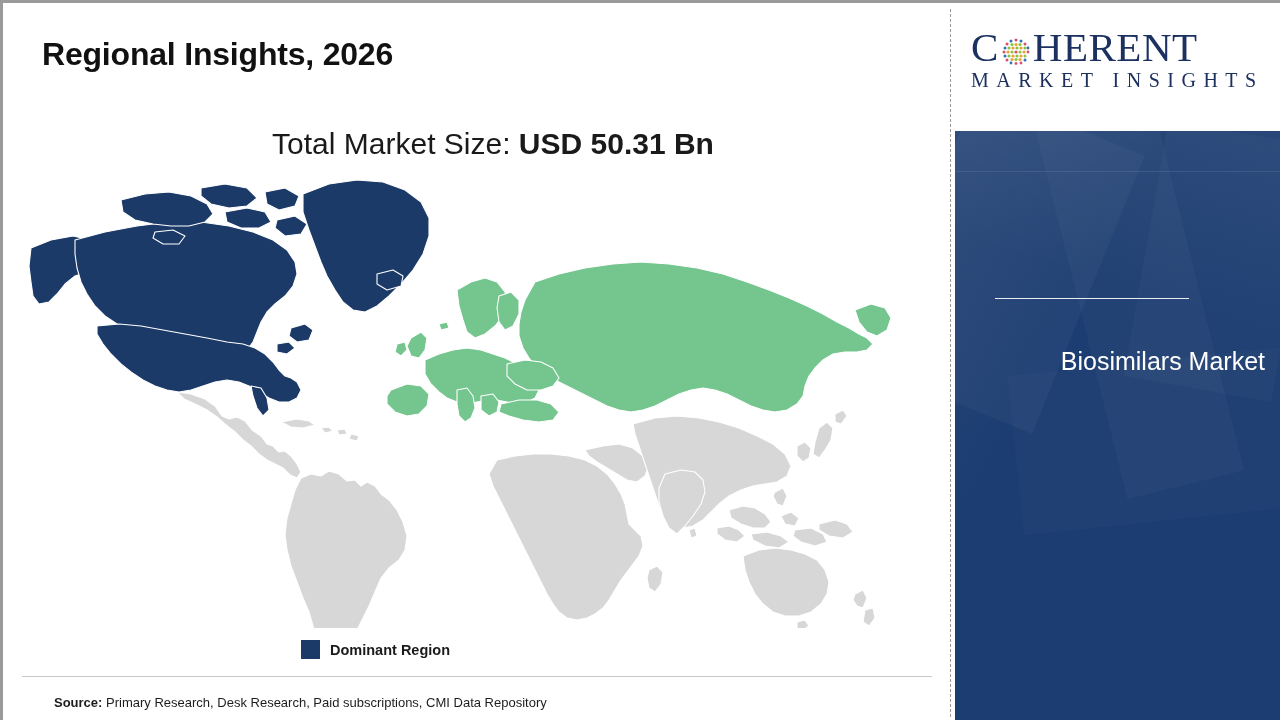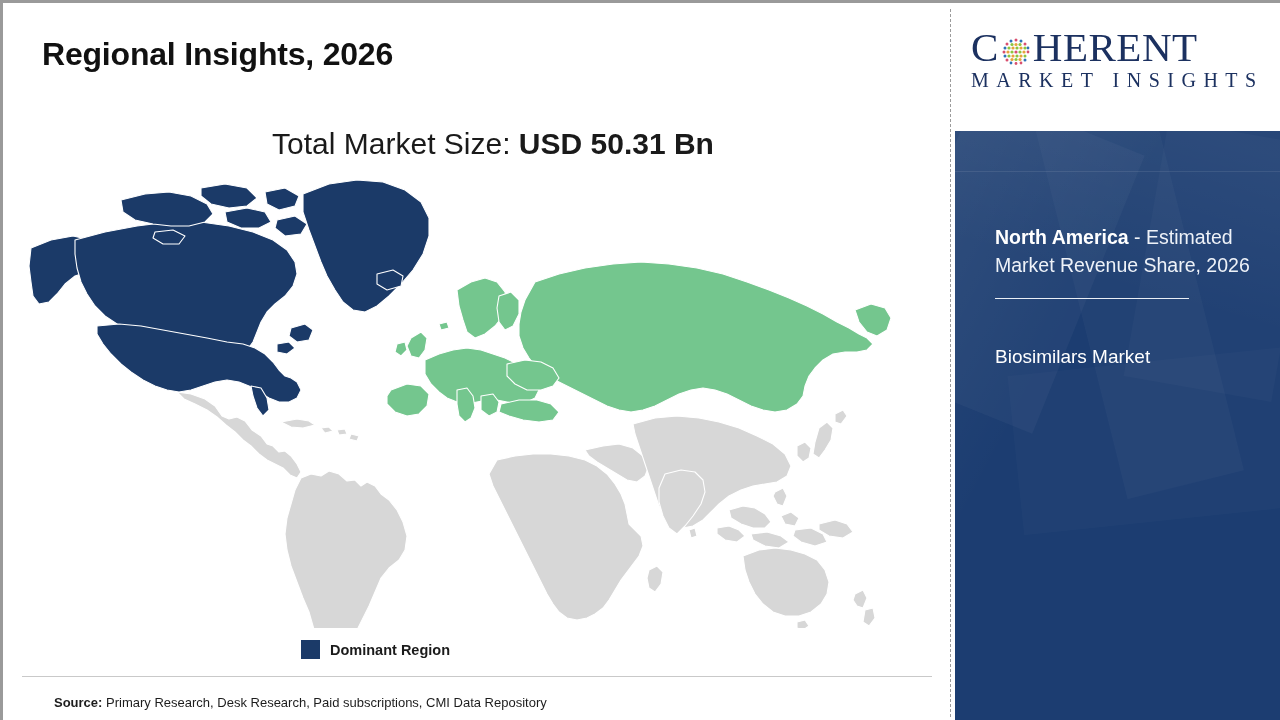--- a/index.html
+++ b/index.html
@@ -215,24 +215,25 @@
     width: 194px;
     height: 1px;
     background: #e9eef5;
   }
 
   #market-name {
     position: absolute;
     left: 40px;
     top: 212px;
     width: 270px;
-    font-size: 19px;
+    font-size: 25px;
     color: #ffffff;
     line-height: 1.5;
     font-weight: 400;
+    text-align: right;
   }
 </style>
 </head>
 <body>
 
 <div id="page">
 
   <div id="left-panel">
 
     <div id="page-title">Regional Insights, 2026</div>
@@ -418,22 +419,19 @@
   </div>
 
   <div id="info-panel">
     <span class="tex t1"></span>
     <span class="tex t2"></span>
     <span class="tex t3"></span>
     <span class="tex t4"></span>
     <span class="tex t5"></span>
 
 
-    <div id="share-text">
-      <span class="region">North America</span><span> - Estimated Market Revenue Share, 2026</span>
-    </div>
 
     <div id="panel-divider"></div>
 
     <div id="market-name">Biosimilars Market</div>
   </div>
 
 </div>
 
 </body></html>

